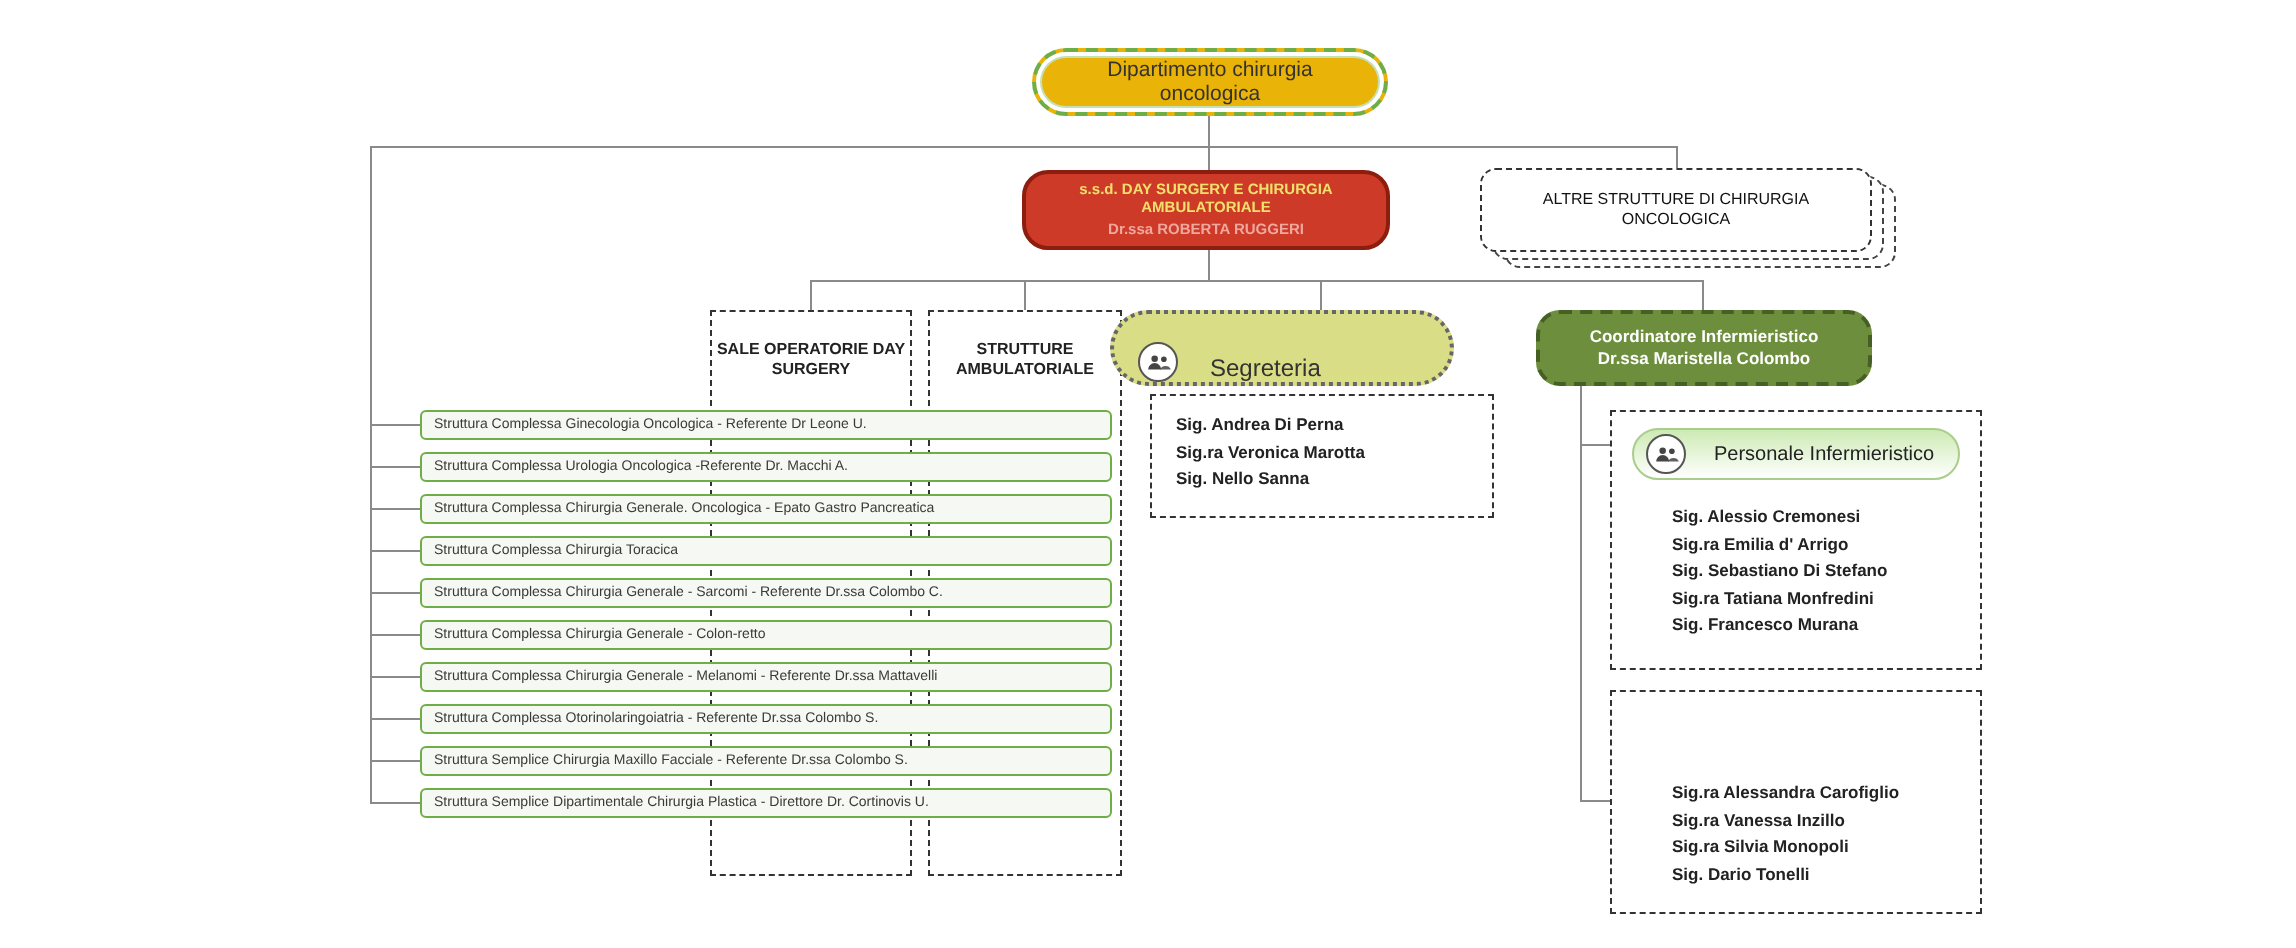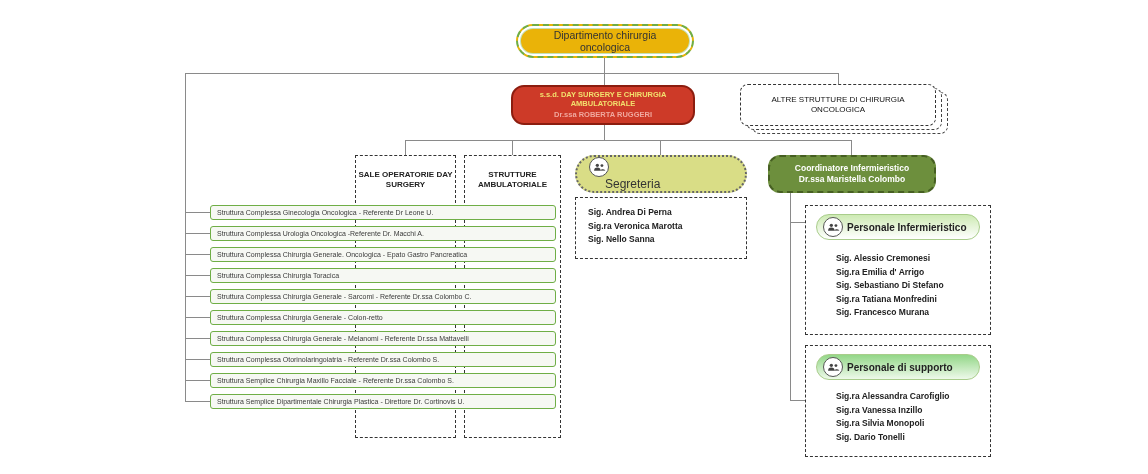--- a/index.html
+++ b/index.html
@@ -42,23 +42,23 @@
 
   
   .tallbox{
     border:1.5px dashed #333;background:transparent;z-index:1;
     text-align:center;font-size:8px;font-weight:bold;color:#222;line-height:10px;
     padding-top:14px;
   }
 
   
   .segr-head{
-    left:575px;top:155px;width:172px;height:38px;z-index:3;
+    left:555px;top:155px;width:172px;height:38px;z-index:3;
     background:#d9dd86;border:2px dotted #666;border-radius:19px;
-    display:flex;align-items:flex-start;padding-left:12px;flex-direction:column;
+    display:flex;align-items:flex-end;padding-left:12px;
   }
   .segr-head .ttl{font-size:12px;color:#333;margin-left:16px;}
   .segr-names{
     left:575px;top:197px;width:172px;height:62px;z-index:3;
     border:1.5px dashed #333;background:#fff;padding:8px 0 0 12px;
   }
 
   
   .coord{
     left:768px;top:155px;width:168px;height:38px;z-index:3;
@@ -71,21 +71,21 @@
   .panel{
     border:1.5px dashed #333;background:#fff;z-index:3;
   }
   .pill{
     position:absolute;left:10px;top:8px;height:26px;right:10px;
     border-radius:14px;border:1px solid #a9cd8b;
     display:flex;align-items:center;padding-left:6px;box-sizing:border-box;
   }
   .pill.green1{background:linear-gradient(to bottom,#cdeab3,#ffffff);}
   .pill.green2{background:linear-gradient(to bottom,#93d788,#eef9ea);}
-  .pill .ttl{font-size:10px;font-weight:bold;color:#222;margin-left:4px;}
+  .pill .ttl{font-size:10px;font-weight:normal;color:#222;margin-left:14px;}
   .names{position:absolute;left:30px;}
   .nm{font-size:8.5px;font-weight:bold;color:#222;line-height:13.5px;white-space:nowrap;}
 
   
   .icircle{
     width:18px;height:18px;border-radius:50%;background:#fff;border:1px solid #555;
     display:flex;align-items:center;justify-content:center;flex:0 0 auto;
   }
 
   
@@ -185,31 +185,20 @@
     <div class="names" style="top:46px;">
       <div class="nm">Sig. Alessio Cremonesi</div>
       <div class="nm">Sig.ra Emilia d' Arrigo</div>
       <div class="nm">Sig. Sebastiano Di Stefano</div>
       <div class="nm">Sig.ra Tatiana Monfredini</div>
       <div class="nm">Sig. Francesco Murana</div>
     </div>
   </div>
 
   <div class="abs panel" style="left:805px;top:345px;width:186px;height:112px;">
-    <div class="pill green2">
-      <span class="icircle">
-        <svg width="13" height="13" viewBox="0 0 24 24" fill="#444">
-            <circle cx="8" cy="8" r="3"></circle>
-            <path d="M2 18a6 6 0 0 1 12 0z"></path>
-            <circle cx="16.5" cy="8.5" r="2.6"></circle>
-            <path d="M13 18a5.5 5.5 0 0 1 10 0z" opacity="0.85"></path>
-          </svg>
-      </span>
-      <span class="ttl">Personale di supporto</span>
-    </div>
     <div class="names" style="top:44px;">
       <div class="nm">Sig.ra Alessandra Carofiglio</div>
       <div class="nm">Sig.ra Vanessa Inzillo</div>
       <div class="nm">Sig.ra Silvia Monopoli</div>
       <div class="nm">Sig.  Dario Tonelli</div>
     </div>
   </div>
 
   <div class="srow" style="top:205px;">Struttura Complessa Ginecologia Oncologica  - Referente  Dr Leone  U.</div>
   <div class="srow" style="top:226px;">Struttura Complessa Urologia Oncologica   -Referente  Dr.  Macchi A.</div>

